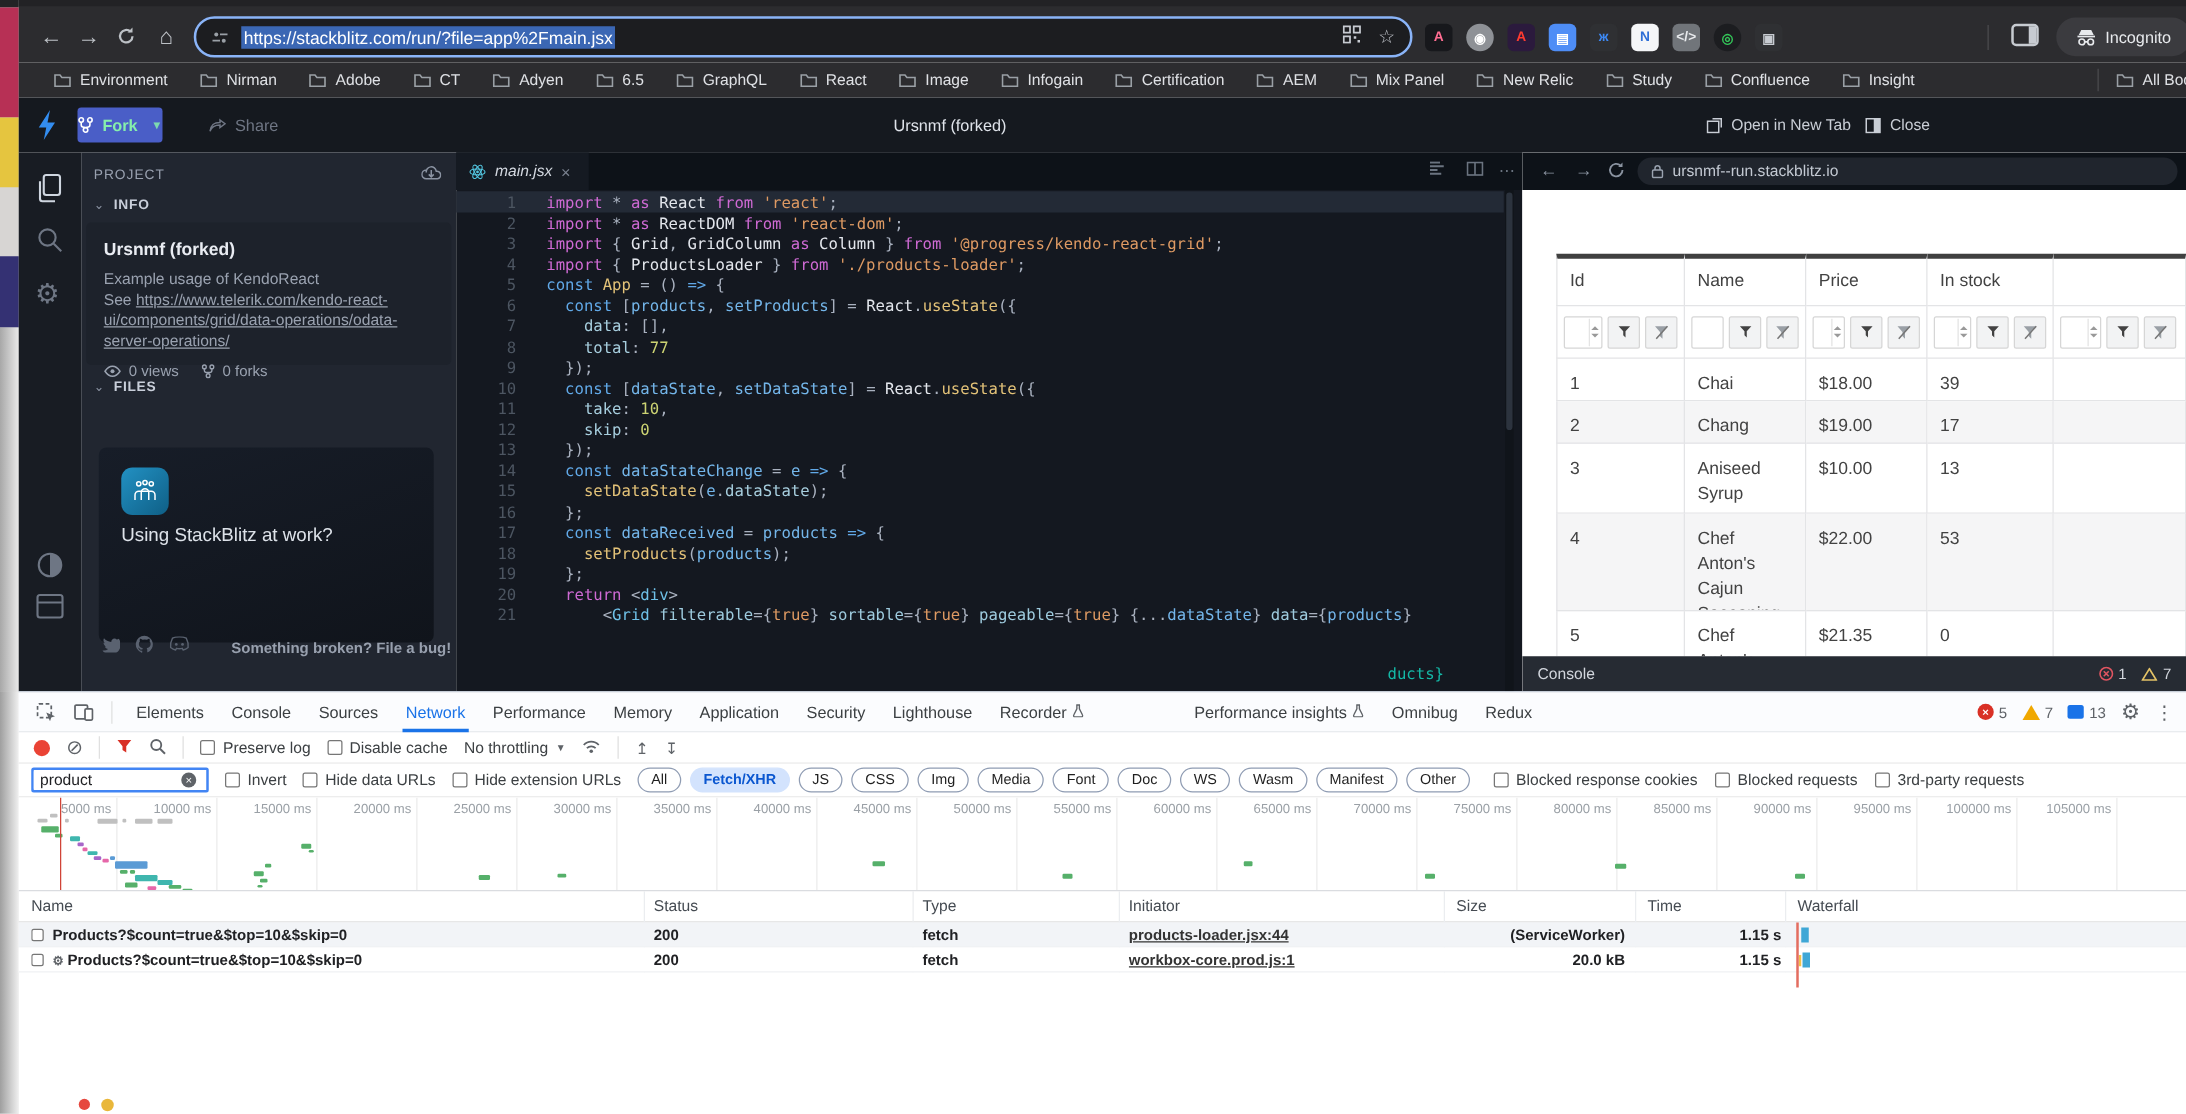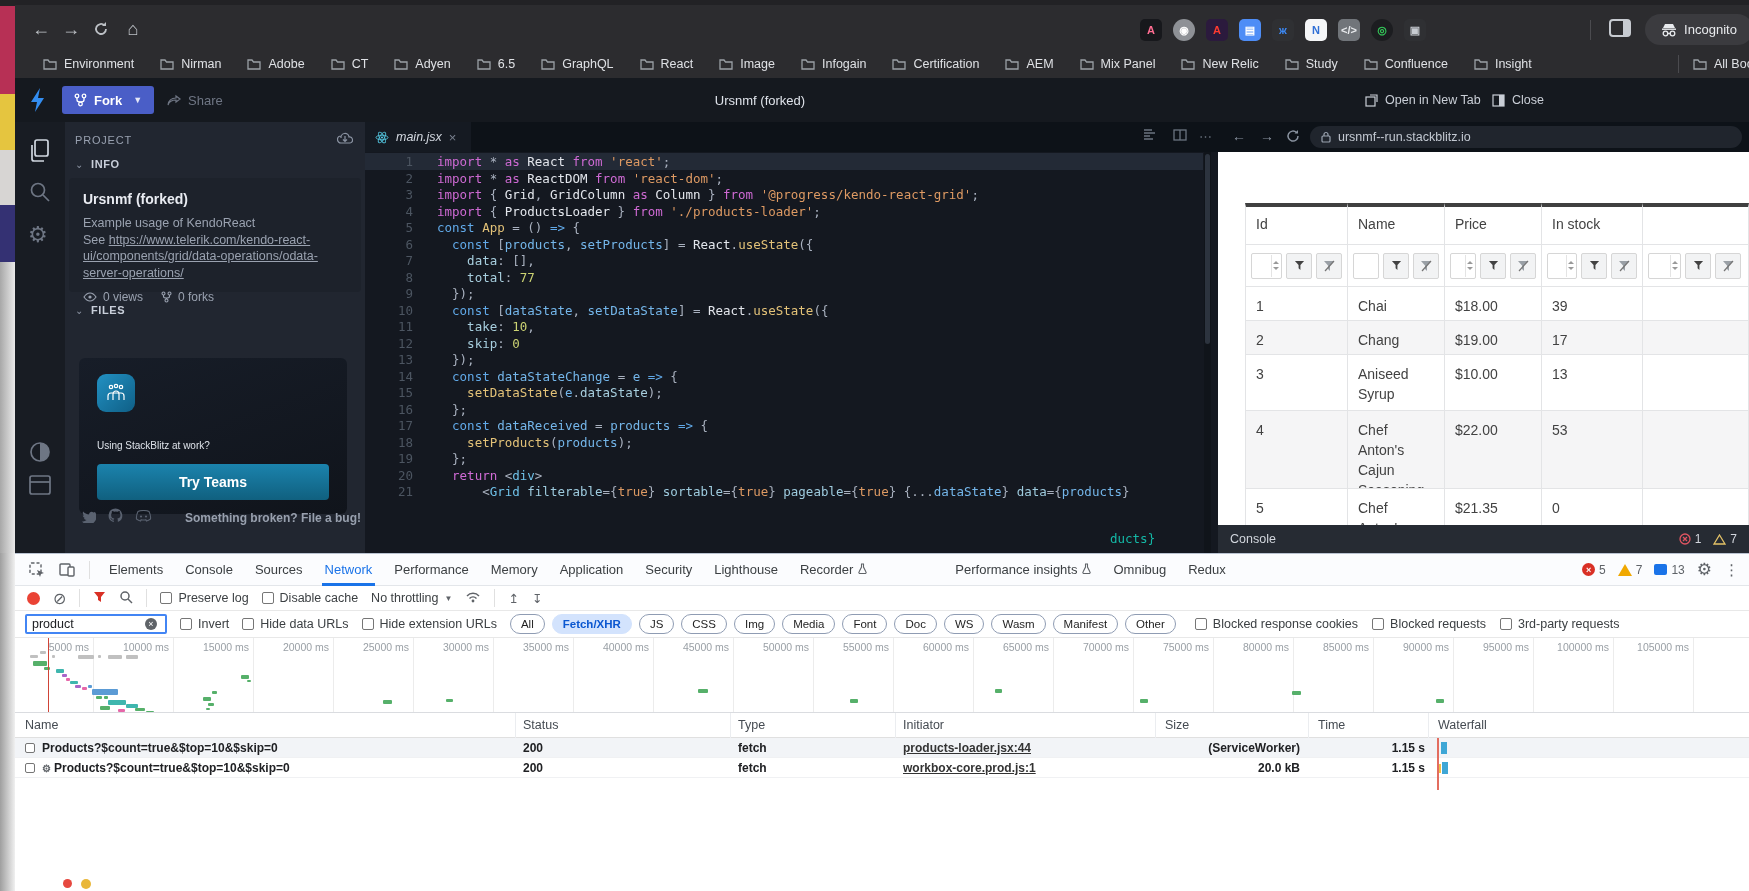--- a/index.html
+++ b/index.html
@@ -37,22 +37,22 @@
   #bookmarksbar { left:15px; top:50px; width:1734px; height:28px; background:#2c2c2f; overflow:hidden; }
   #bk-list { position:absolute; left:28px; top:0; height:28px; display:flex; align-items:center; gap:26px; }
   .bk-item { display:flex; align-items:center; gap:7px; color:#dfe1e5; font-size:12.5px; white-space:nowrap; }
   #all-bookmarks { position:absolute; left:1678px; top:0; height:28px; display:flex; align-items:center; gap:7px;
     color:#dfe1e5; font-size:12.5px; white-space:nowrap; }
   .bk-sep { position:absolute; left:1663px; top:5px; width:1px; height:18px; background:#4b4b4f; }
 
   
   #sbheader { left:15px; top:78px; width:1734px; height:44px; background:#15191f; }
   #bolt { position:absolute; left:14px; top:9px; }
-  #fork-btn { position:absolute; left:47px; top:8px; width:92px; height:28px; background:#4a5ec7; border-radius:3px;
-    display:flex; align-items:center; justify-content:center; gap:7px; color:#ffffff; font-size:13px; font-weight:600; }
+  #fork-btn { position:absolute; left:47px; top:8px; width:68px; height:28px; background:#4a5ec7; border-radius:3px;
+    display:flex; align-items:center; justify-content:center; gap:7px; color:#86efac; font-size:13px; font-weight:600; }
   #fork-btn .chev { font-size:9px; margin-left:4px; opacity:.85; }
   #share-btn { position:absolute; left:152px; top:8px; height:28px; display:flex; align-items:center; gap:7px;
     color:#6f7684; font-size:13px; }
   #sb-title { position:absolute; left:525px; top:0; width:440px; height:44px; display:flex; align-items:center;
     justify-content:center; color:#dfe3ea; font-size:13px; }
   .sb-right { position:absolute; top:0; height:44px; display:flex; align-items:center; gap:7px;
     color:#c9ced6; font-size:12.5px; }
 
   
   #activitybar { left:15px; top:122px; width:50px; height:431px; background:#181c23; }
@@ -69,21 +69,21 @@
     border-radius:4px; padding:13px 14px; }
   #info-card h3 { color:#e9ecf2; font-size:14px; margin-bottom:8px; }
   #info-card p { color:#9aa2b0; font-size:12.5px; line-height:16.5px; }
   #info-card a { color:#9aa2b0; text-decoration:underline; }
   #info-meta { display:flex; align-items:center; gap:18px; margin-top:9px; color:#9aa2b0; font-size:12px; }
   #info-meta span { display:flex; align-items:center; gap:6px; }
   #teams-card { position:absolute; left:14px; top:236px; width:268px; height:156px;
     background:linear-gradient(160deg,#171d28,#10141b); border-radius:6px; padding:16px 18px; }
   #teams-tile { width:38px; height:38px; border-radius:9px; background:linear-gradient(135deg,#2291c3,#0f5f86);
     display:flex; align-items:center; justify-content:center; }
-  #teams-q { color:#dde2e9; font-size:10px; margin-top:28px; }
+  #teams-q { color:#dde2e9; font-size:15px; margin-top:8px; }
   #try-teams { margin-top:13px; width:232px; height:36px; border-radius:4px;
     background:linear-gradient(180deg,#1b83ad,#10607f); color:#fff; font-size:14px; font-weight:600;
     display:flex; align-items:center; justify-content:center; }
   #sb-footer { position:absolute; left:16px; top:386px; width:280px; display:flex; align-items:center; gap:12px; }
   #sb-footer .bug { margin-left:auto; color:#98a0ae; font-size:12px; font-weight:bold; }
 
   
   #editor { left:365px; top:122px; width:853px; height:431px; background:#141820; }
   #ed-tabbar { position:absolute; left:0; top:0; width:853px; height:30px; background:#0d1218; }
   #ed-tab { position:absolute; left:0; top:0; width:106px; height:30px; background:#151a22;
@@ -208,20 +208,39 @@
   <div id="topbar" class="abs">
     <span class="navic" style="left:15px">←</span>
     <span class="navic" style="left:45px">→</span>
     <span class="navic" style="left:75px">
       <svg width="16" height="16" viewBox="0 0 16 16">
           <path d="M13 8a5 5 0 1 1-1.5-3.6" fill="none" stroke="#bdc1c6" stroke-width="1.8"></path>
           <path d="M13 1v4h-4z" fill="#bdc1c6"></path>
         </svg>
     </span>
     <span class="navic" style="left:107px">⌂</span>
+    <div id="urlbar">
+      <span class="urlic">
+        <svg width="14" height="14" viewBox="0 0 14 14">
+            <circle cx="4" cy="4.5" r="1.6" fill="#9aa0a6"></circle>
+            <path d="M7 4.5h6M1 9.5h6" stroke="#9aa0a6" stroke-width="1.4"></path>
+            <circle cx="10" cy="9.5" r="1.6" fill="#9aa0a6"></circle>
+          </svg>
+      </span>
+      <span id="url-text">https://stackblitz.com/run/?file=app%2Fmain.jsx</span>
+      <span class="url-right">
+        <span>
+          <svg width="15" height="15" viewBox="0 0 15 15">
+              <path d="M1 1h5v5H1zM9 1h5v5H9zM1 9h5v5H1z" fill="none" stroke="#c7cbd1" stroke-width="1.4"></path>
+              <path d="M9 9h2v2H9zM12 12h2v2h-2z" fill="#c7cbd1"></path>
+            </svg>
+        </span>
+        <span style="font-size:15px">☆</span>
+      </span>
+    </div>
     <div id="ext-list">
         <div class="ext-icon" style="background: rgb(23, 24, 28); color: rgb(255, 109, 146);">A</div>
         <div class="ext-icon ext-round" style="background: rgb(142, 145, 150); color: rgb(255, 255, 255);">◉</div>
         <div class="ext-icon" style="background: rgb(43, 26, 61); color: rgb(255, 59, 48);">A</div>
         <div class="ext-icon" style="background: rgb(78, 141, 246); color: rgb(255, 255, 255);">▤</div>
         <div class="ext-icon" style="background: rgb(47, 48, 51); color: rgb(61, 138, 247);">ж</div>
         <div class="ext-icon" style="background: rgb(245, 246, 248); color: rgb(47, 111, 214);">N</div>
         <div class="ext-icon" style="background: rgb(113, 117, 122); color: rgb(232, 234, 237);">&lt;/&gt;</div>
         <div class="ext-icon ext-round" style="background: rgb(28, 29, 32); color: rgb(52, 199, 89);">◎</div>
         <div class="ext-icon" style="background: rgb(47, 48, 51); color: rgb(199, 203, 209);">▣</div>
@@ -466,21 +485,20 @@
       <div id="teams-tile">
         <svg width="22" height="20" viewBox="0 0 22 20">
             <circle cx="6" cy="4" r="1.7" fill="none" stroke="#fff" stroke-width="1.2"></circle>
             <circle cx="11" cy="3" r="1.7" fill="none" stroke="#fff" stroke-width="1.2"></circle>
             <circle cx="16" cy="4" r="1.7" fill="none" stroke="#fff" stroke-width="1.2"></circle>
             <path d="M3 17v-4a3 3 0 0 1 3-3h10a3 3 0 0 1 3 3v4" fill="none" stroke="#fff" stroke-width="1.2"></path>
             <path d="M8 17v-6a3 3 0 0 1 6 0v6" fill="none" stroke="#fff" stroke-width="1.2"></path>
           </svg>
       </div>
       <div id="teams-q">Using StackBlitz at work?</div>
-      <div id="try-teams">Try Teams</div>
     </div>
     <div id="sb-footer">
       <span>
         <svg width="15" height="13" viewBox="0 0 15 13">
             <path d="M14 2c-.5.3-1 .5-1.6.6A2.6 2.6 0 0 0 8 4.5C5.7 4.4 3.6 3.3 2.2 1.6c-.8 1.4-.4 3 .8 3.9-.4 0-.9-.1-1.2-.3 0 1.4 1 2.6 2.3 2.9-.4.1-.8.1-1.2 0 .3 1.2 1.4 2 2.6 2A5.3 5.3 0 0 1 1 11.4 7.4 7.4 0 0 0 14 2z" fill="#5a6270"></path>
           </svg>
       </span>
       <span>
         <svg width="15" height="15" viewBox="0 0 15 15">
             <path d="M7.5.5a7 7 0 0 0-2.2 13.6c.3.1.5-.1.5-.3v-1.3c-2 .4-2.4-.9-2.4-.9-.3-.8-.8-1-.8-1-.6-.5.1-.5.1-.5.7.1 1.1.8 1.1.8.7 1.1 1.7.8 2.1.6 0-.5.2-.8.4-1-1.5-.2-3.2-.8-3.2-3.5 0-.8.3-1.4.8-1.9-.1-.2-.3-1 .1-2 0 0 .6-.2 2 .7a6.7 6.7 0 0 1 3.6 0c1.4-.9 2-.7 2-.7.4 1 .2 1.8.1 2 .5.5.8 1.1.8 1.9 0 2.7-1.7 3.3-3.2 3.5.2.2.5.6.5 1.2v1.8c0 .2.1.4.5.3A7 7 0 0 0 7.5.5z" fill="#5a6270"></path>

